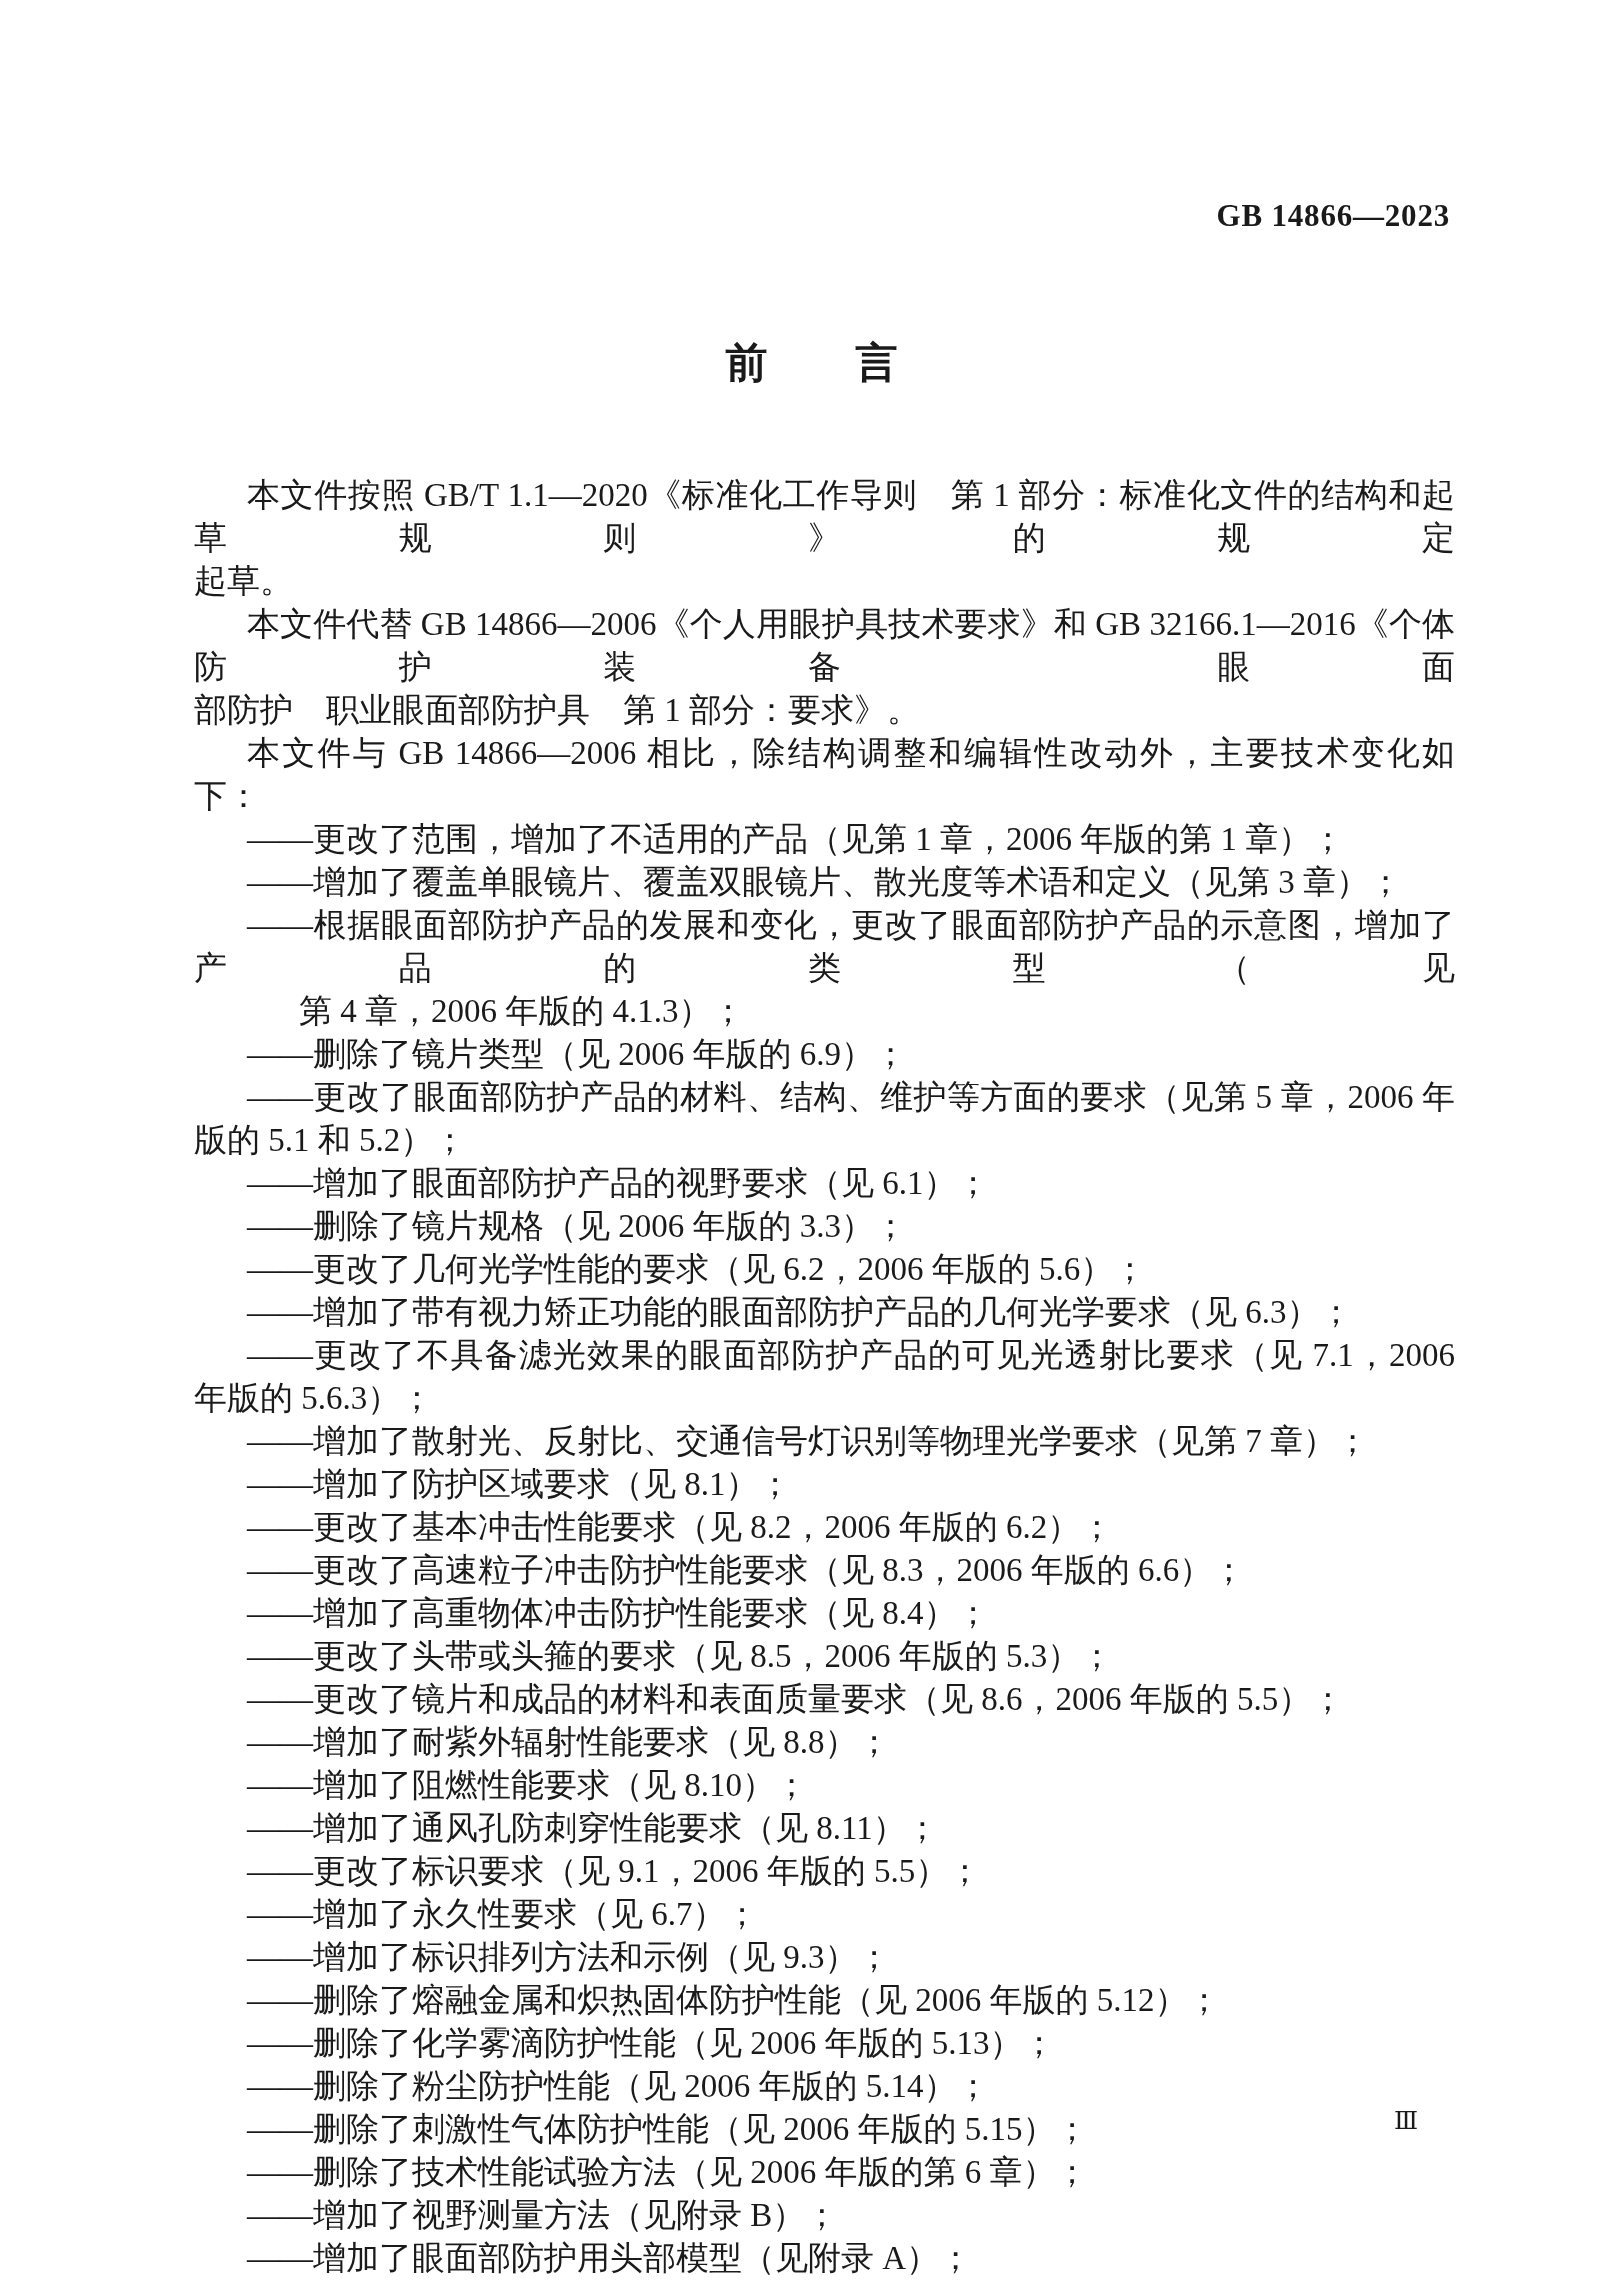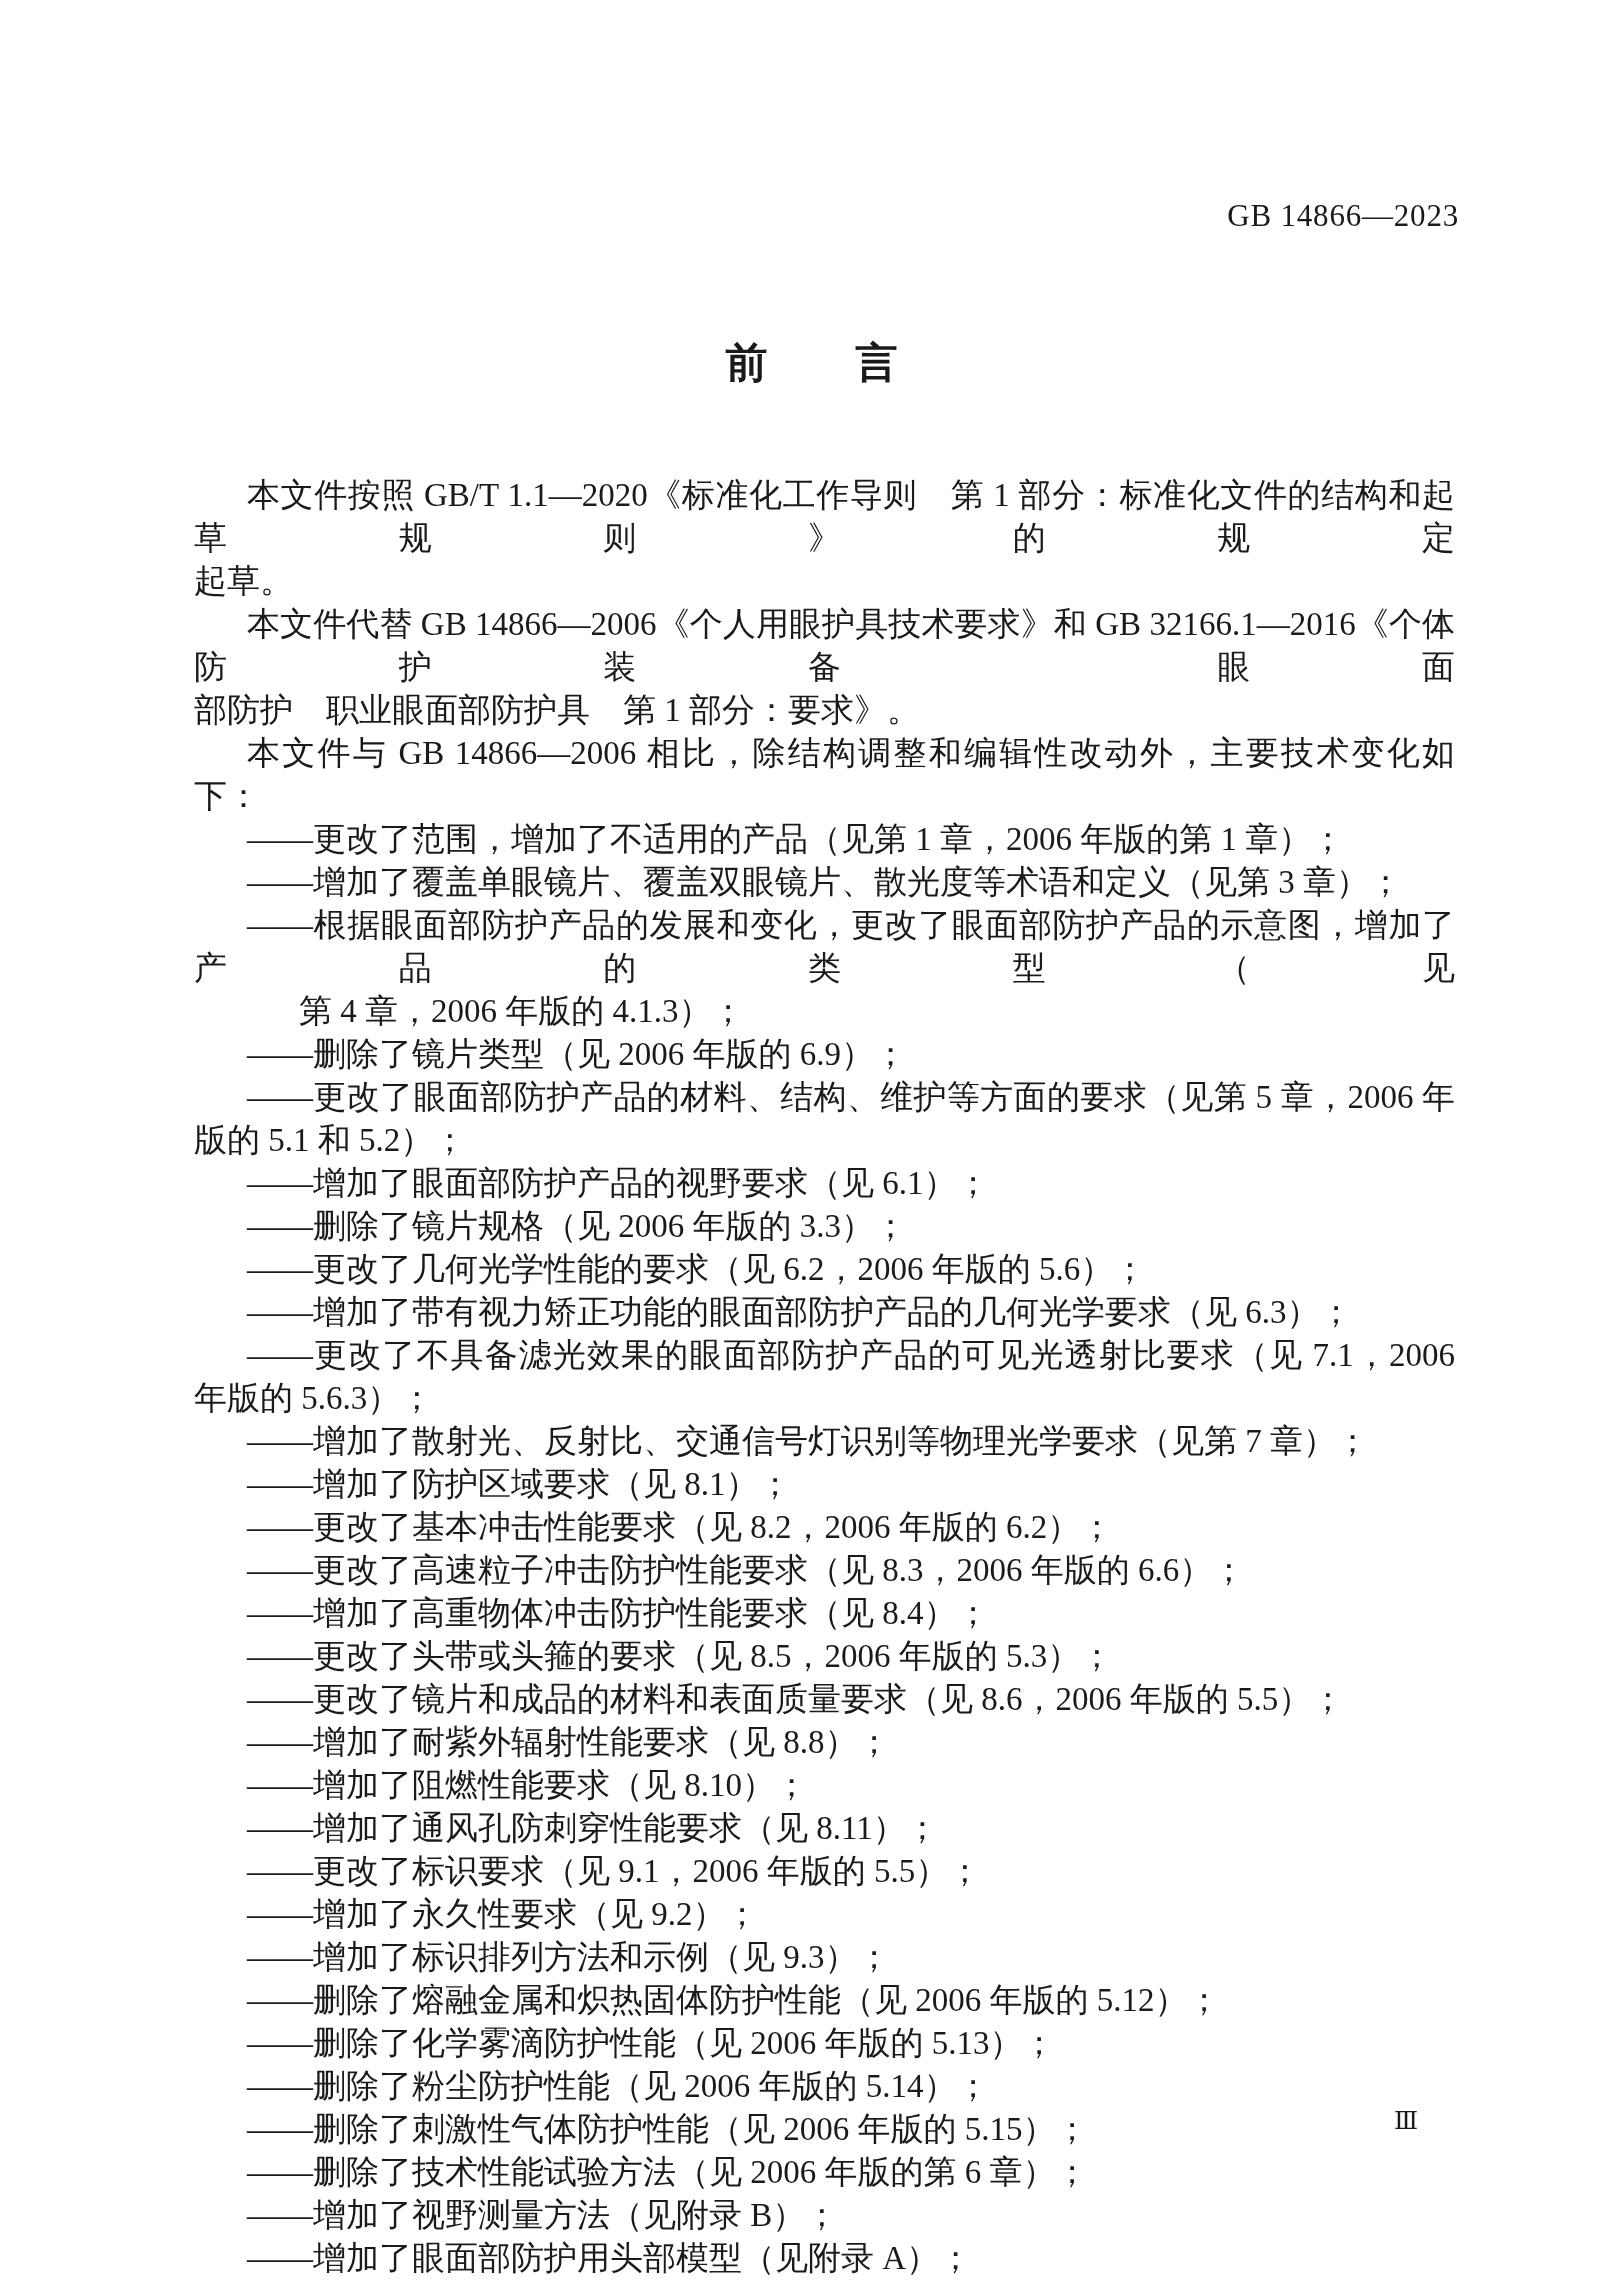--- a/index.html
+++ b/index.html
@@ -9,23 +9,23 @@
     height: 2295px;
     margin: 0 auto;
     background: #ffffff;
     color: #1a1a1a;
     font-family: "Liberation Serif", "DejaVu Serif", serif;
     overflow: hidden;
   }
   .header-code {
     position: absolute;
     top: 198px;
-    right: 164px;
+    right: 173px;
     font-size: 31px;
-    font-weight: 400;
+    font-weight: 700;
     letter-spacing: 0.8px;
     white-space: nowrap;
   }
   .doc-title {
     position: absolute;
     top: 335px;
     left: 0;
     width: 100%;
     display: flex;
     justify-content: center;
@@ -90,21 +90,21 @@
       <div class="ln indent">——增加了防护区域要求（见 8.1）；</div>
       <div class="ln indent">——更改了基本冲击性能要求（见 8.2，2006 年版的 6.2）；</div>
       <div class="ln indent">——更改了高速粒子冲击防护性能要求（见 8.3，2006 年版的 6.6）；</div>
       <div class="ln indent">——增加了高重物体冲击防护性能要求（见 8.4）；</div>
       <div class="ln indent">——更改了头带或头箍的要求（见 8.5，2006 年版的 5.3）；</div>
       <div class="ln indent">——更改了镜片和成品的材料和表面质量要求（见 8.6，2006 年版的 5.5）；</div>
       <div class="ln indent">——增加了耐紫外辐射性能要求（见 8.8）；</div>
       <div class="ln indent">——增加了阻燃性能要求（见 8.10）；</div>
       <div class="ln indent">——增加了通风孔防刺穿性能要求（见 8.11）；</div>
       <div class="ln indent">——更改了标识要求（见 9.1，2006 年版的 5.5）；</div>
-      <div class="ln indent">——增加了永久性要求（见 9.2）；</div>
+      <div class="ln indent">——增加了永久性要求（见 6.7）；</div>
       <div class="ln indent">——增加了标识排列方法和示例（见 9.3）；</div>
       <div class="ln indent">——删除了熔融金属和炽热固体防护性能（见 2006 年版的 5.12）；</div>
       <div class="ln indent">——删除了化学雾滴防护性能（见 2006 年版的 5.13）；</div>
       <div class="ln indent">——删除了粉尘防护性能（见 2006 年版的 5.14）；</div>
       <div class="ln indent">——删除了刺激性气体防护性能（见 2006 年版的 5.15）；</div>
       <div class="ln indent">——删除了技术性能试验方法（见 2006 年版的第 6 章）；</div>
       <div class="ln indent">——增加了视野测量方法（见附录 B）；</div>
       <div class="ln indent">——增加了眼面部防护用头部模型（见附录 A）；</div>
     </div>
 

